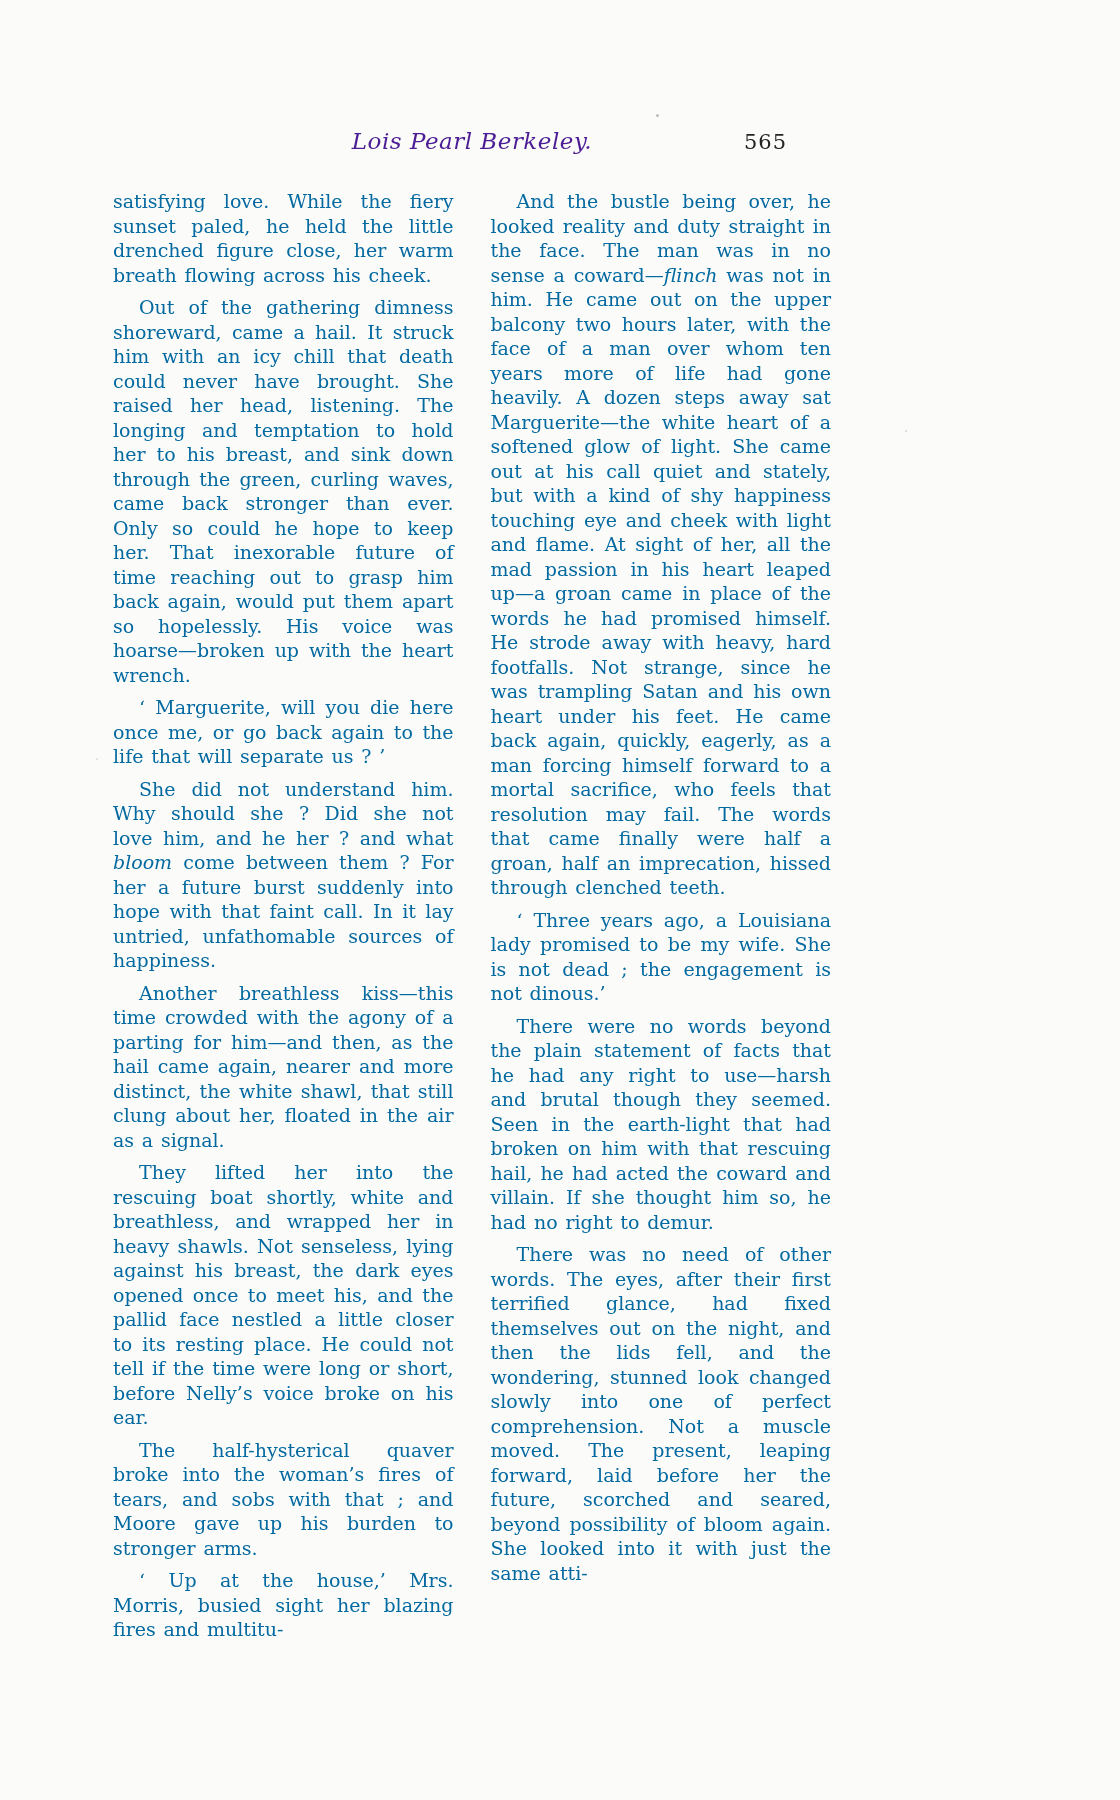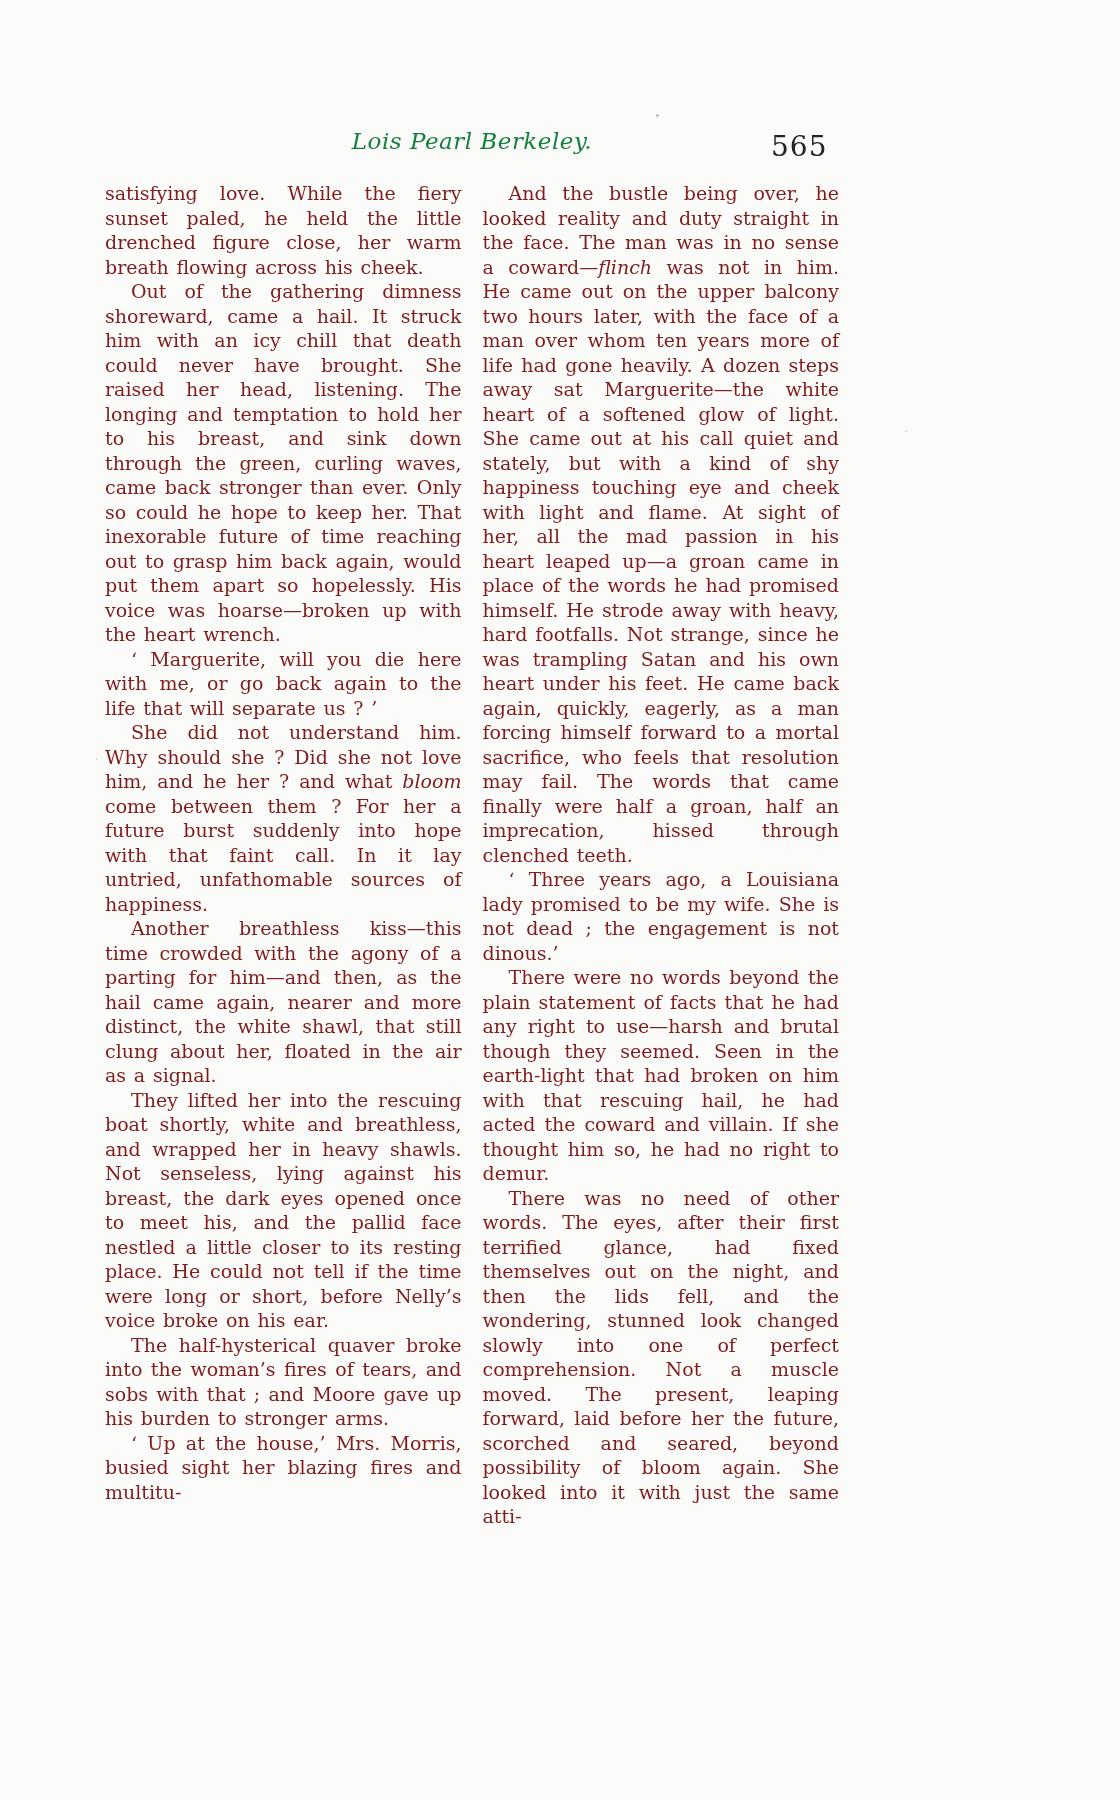--- a/index.html
+++ b/index.html
@@ -24,50 +24,50 @@
     height: 34px;
   }
   .running-title {
     position: absolute;
     left: 0;
     right: 0;
     text-align: center;
     font-style: italic;
     font-size: 23px;
     letter-spacing: 0.5px;
-    color: #15803d;
+    color: #4c1d95;
   }
   .page-number {
     position: absolute;
-    left: 666px;
+    left: 639px;
     top: 2px;
-    font-size: 28px;
+    font-size: 21px;
     letter-spacing: 1px;
     color: #242424;
   }
   .text-block {
     position: absolute;
     top: 181px;
     left: 105px;
     width: 734px;
     display: flex;
     gap: 21px;
   }
   .column {
     flex: 1 1 0;
     min-width: 0;
   }
   .column p {
-    margin: 0;
+    margin: 8px;
     font-size: 19px;
     line-height: 24.5px;
     text-align: justify;
     text-indent: 26px;
     word-spacing: 0.09em;
-    color: #7f1d1d;
+    color: #0369a1;
   }
   .column p.no-indent {
     text-indent: 0;
   }
   .column p em {
   }
   .speck {
     position: absolute;
     background: #8a8a85;
     border-radius: 50%;
@@ -88,21 +88,21 @@
 
   <header class="page-header">
     <span class="running-title">Lois Pearl Berkeley.</span>
     <span class="page-number">565</span>
   </header>
 
   <main class="text-block">
     <section class="column">
         <p class="no-indent">satisfying love. While the fiery sunset paled, he held the little drenched figure close, her warm breath flowing across his cheek.</p>
         <p>Out of the gathering dimness shoreward, came a hail. It struck him with an icy chill that death could never have brought. She raised her head, listening. The longing and temptation to hold her to his breast, and sink down through the green, curling waves, came back stronger than ever. Only so could he hope to keep her. That inexorable future of time reaching out to grasp him back again, would put them apart so hopelessly. His voice was hoarse—broken up with the heart wrench.</p>
-        <p>‘ Marguerite, will you die here with me, or go back again to the life that will separate us ? ’</p>
+        <p>‘ Marguerite, will you die here once me, or go back again to the life that will separate us ? ’</p>
         <p>She did not understand him. Why should she ? Did she not love him, and he her ? and what <em>bloom</em> come between them ? For her a future burst suddenly into hope with that faint call. In it lay untried, unfathomable sources of happiness.</p>
         <p>Another breathless kiss—this time crowded with the agony of a parting for him—and then, as the hail came again, nearer and more distinct, the white shawl, that still clung about her, floated in the air as a signal.</p>
         <p>They lifted her into the rescuing boat shortly, white and breathless, and wrapped her in heavy shawls. Not senseless, lying against his breast, the dark eyes opened once to meet his, and the pallid face nestled a little closer to its resting place. He could not tell if the time were long or short, before Nelly’s voice broke on his ear.</p>
         <p>The half-hysterical quaver broke into the woman’s fires of tears, and sobs with that ; and Moore gave up his burden to stronger arms.</p>
         <p>‘ Up at the house,’ Mrs. Morris, busied sight her blazing fires and multitu-</p>
       </section>
     <section class="column">
         <p>And the bustle being over, he looked reality and duty straight in the face. The man was in no sense a coward—<em>flinch</em> was not in him. He came out on the upper balcony two hours later, with the face of a man over whom ten years more of life had gone heavily. A dozen steps away sat Marguerite—the white heart of a softened glow of light. She came out at his call quiet and stately, but with a kind of shy happiness touching eye and cheek with light and flame. At sight of her, all the mad passion in his heart leaped up—a groan came in place of the words he had promised himself. He strode away with heavy, hard footfalls. Not strange, since he was trampling Satan and his own heart under his feet. He came back again, quickly, eagerly, as a man forcing himself forward to a mortal sacrifice, who feels that resolution may fail. The words that came finally were half a groan, half an imprecation, hissed through clenched teeth.</p>
         <p>‘ Three years ago, a Louisiana lady promised to be my wife. She is not dead ; the engagement is not dinous.’</p>
         <p>There were no words beyond the plain statement of facts that he had any right to use—harsh and brutal though they seemed. Seen in the earth-light that had broken on him with that rescuing hail, he had acted the coward and villain. If she thought him so, he had no right to demur.</p>

